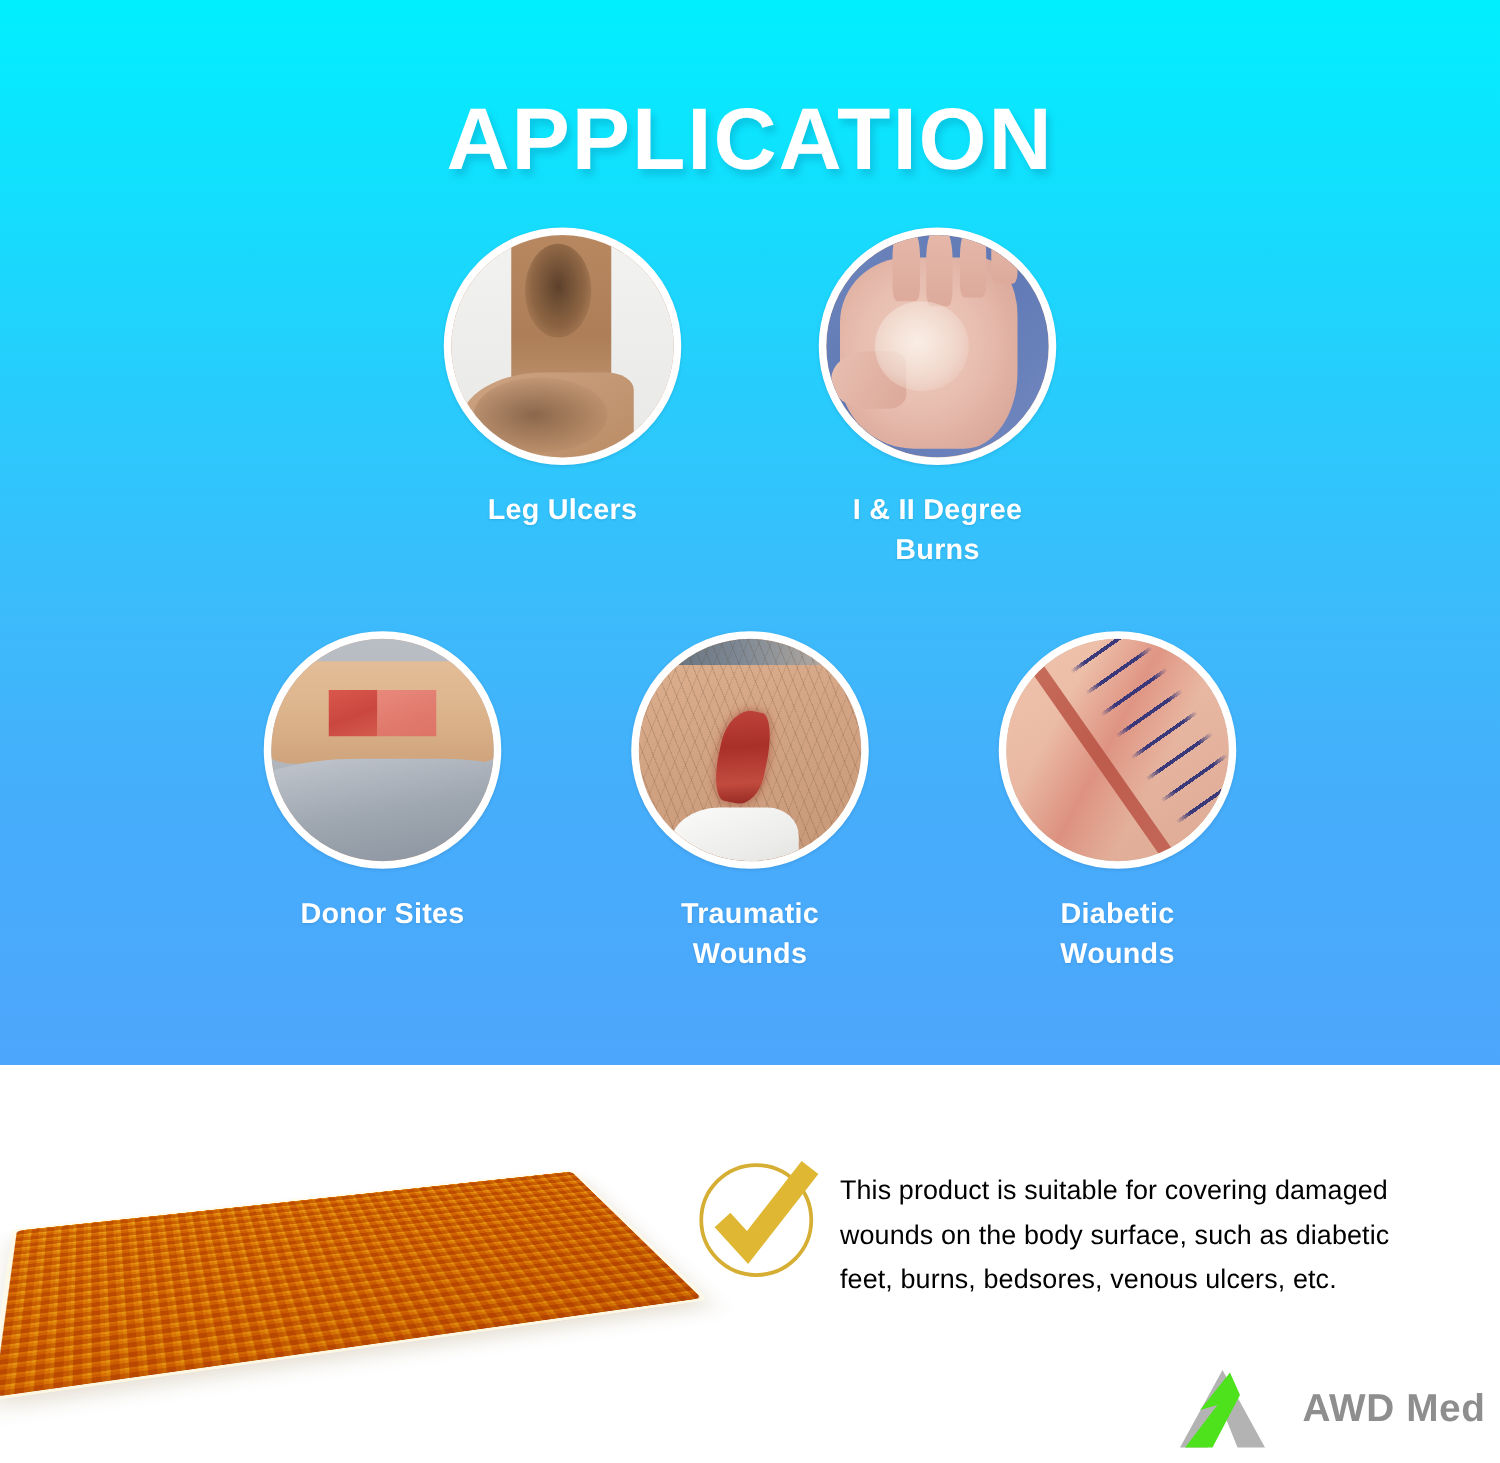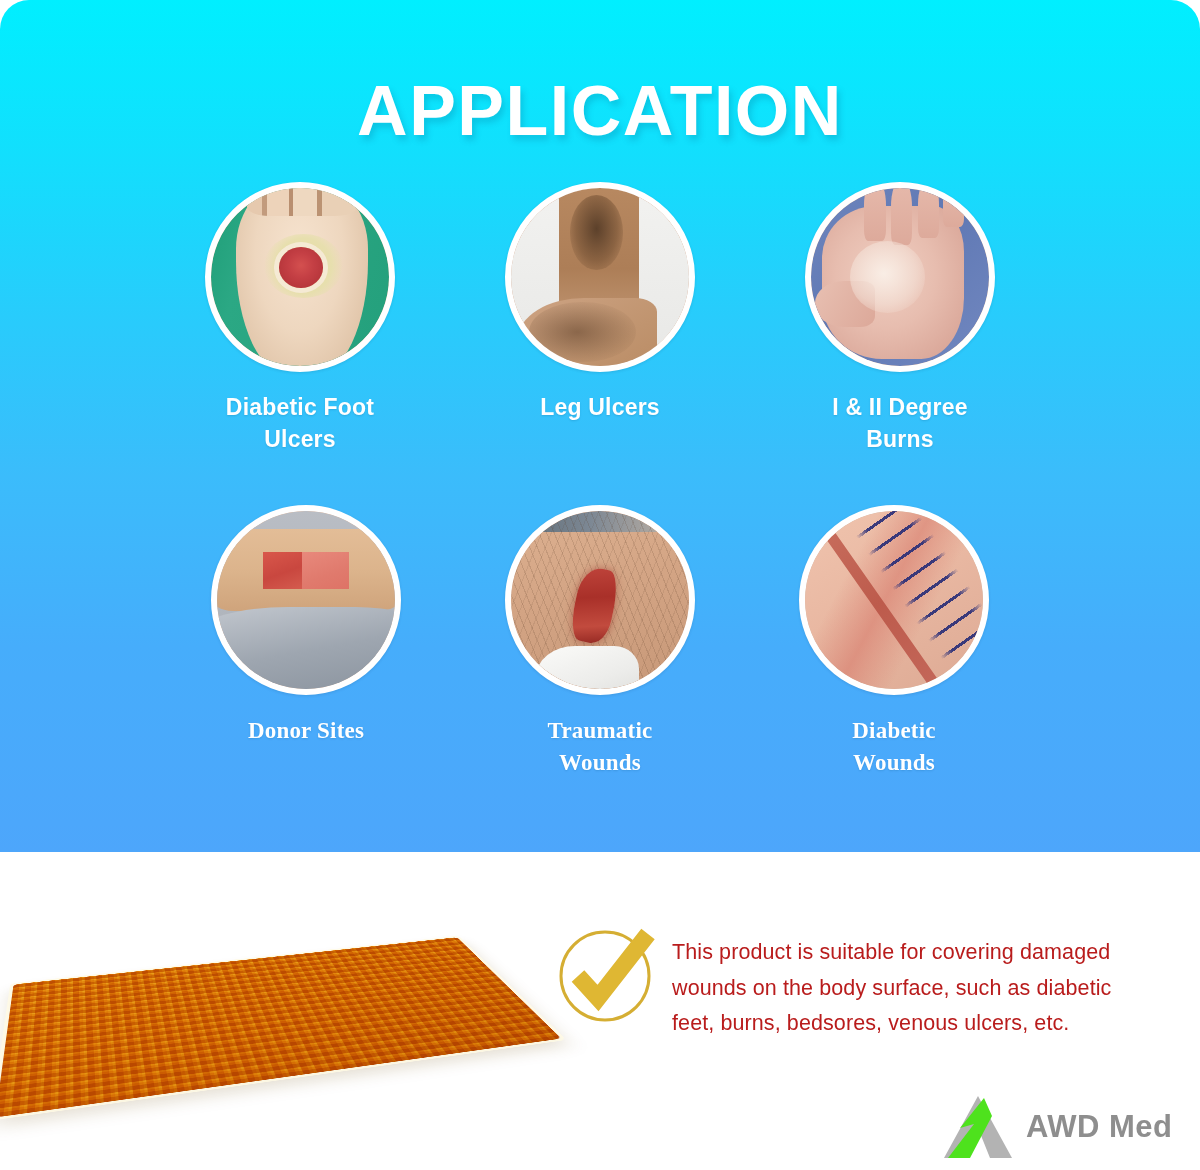--- a/index.html
+++ b/index.html
@@ -11,21 +11,20 @@
   body {
     font-family: "Liberation Sans", sans-serif;
   }
 
   .page {
     position: relative;
     width: 1200px;
     height: 1170px;
     overflow: hidden;
     background: #ffffff;
-    border-radius: 29px;
   }
 
   
   .hero {
     position: absolute;
     left: 0;
     top: 0;
     width: 1200px;
     height: 852px;
     background: linear-gradient(180deg,
@@ -52,21 +51,21 @@
   }
 
   
   .row {
     position: absolute;
     display: flex;
     width: 1200px;
     justify-content: center;
   }
   .row-1 { top: 182px; }
-  .row-2 { top: 505px; font-family: Liberation Serif, serif; }
+  .row-2 { top: 505px; }
 
   .cell {
     width: 300px;
     display: flex;
     flex-direction: column;
     align-items: center;
   }
   .row-2 .cell { width: 294px; }
 
   .photo-circle {
@@ -309,36 +308,36 @@
     top: 918px;
     width: 110px;
     height: 110px;
   }
 
   .blurb {
     position: absolute;
     left: 672px;
     top: 935px;
     width: 470px;
-    color: #b91c1c;
+    color: #000000;
     font-size: 21.5px;
     line-height: 1.66;
     letter-spacing: 0.1px;
   }
 
   
   .logo {
     position: absolute;
     left: 940px;
     top: 1092px;
     width: 240px;
     height: 70px;
     display: flex;
     align-items: center;
-    gap: 10px;
+    gap: 26px;
   }
   .logo-mark { width: 76px; height: 66px; flex: 0 0 auto; }
   .logo-text {
     font-size: 31px;
     font-weight: 700;
     color: #8e8e8e;
     letter-spacing: 0.5px;
     white-space: nowrap;
   }
 </style>
@@ -346,34 +345,20 @@
 <body>
 
 <div class="page">
 
   <div class="hero">
 
     <div class="page-title">APPLICATION</div>
 
     <div class="row row-1">
 
-      <div class="cell">
-        <div class="photo-circle">
-          <div class="photo-inner">
-            <div class="art art-foot">
-              <div class="sole"></div>
-              <div class="toes"></div>
-              <div class="callus"></div>
-              <div class="ulcer"></div>
-            </div>
-          </div>
-        </div>
-        <div class="caption" style="white-space:pre-line">Diabetic Foot
-Ulcers</div>
-      </div>
 
       <div class="cell">
         <div class="photo-circle">
           <div class="photo-inner">
             <div class="art art-leg">
               <div class="limb"></div>
               <div class="foot"></div>
               <div class="stain1"></div>
               <div class="stain2"></div>
             </div>

